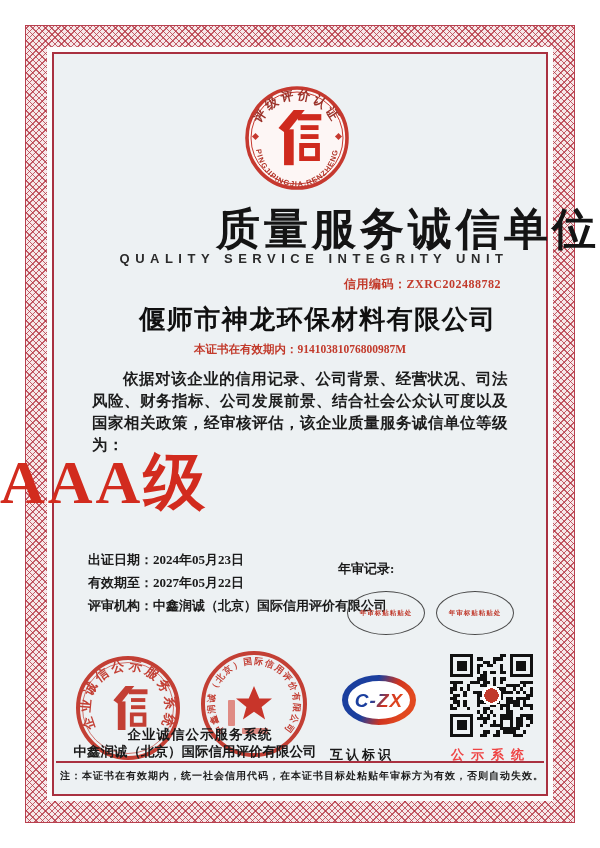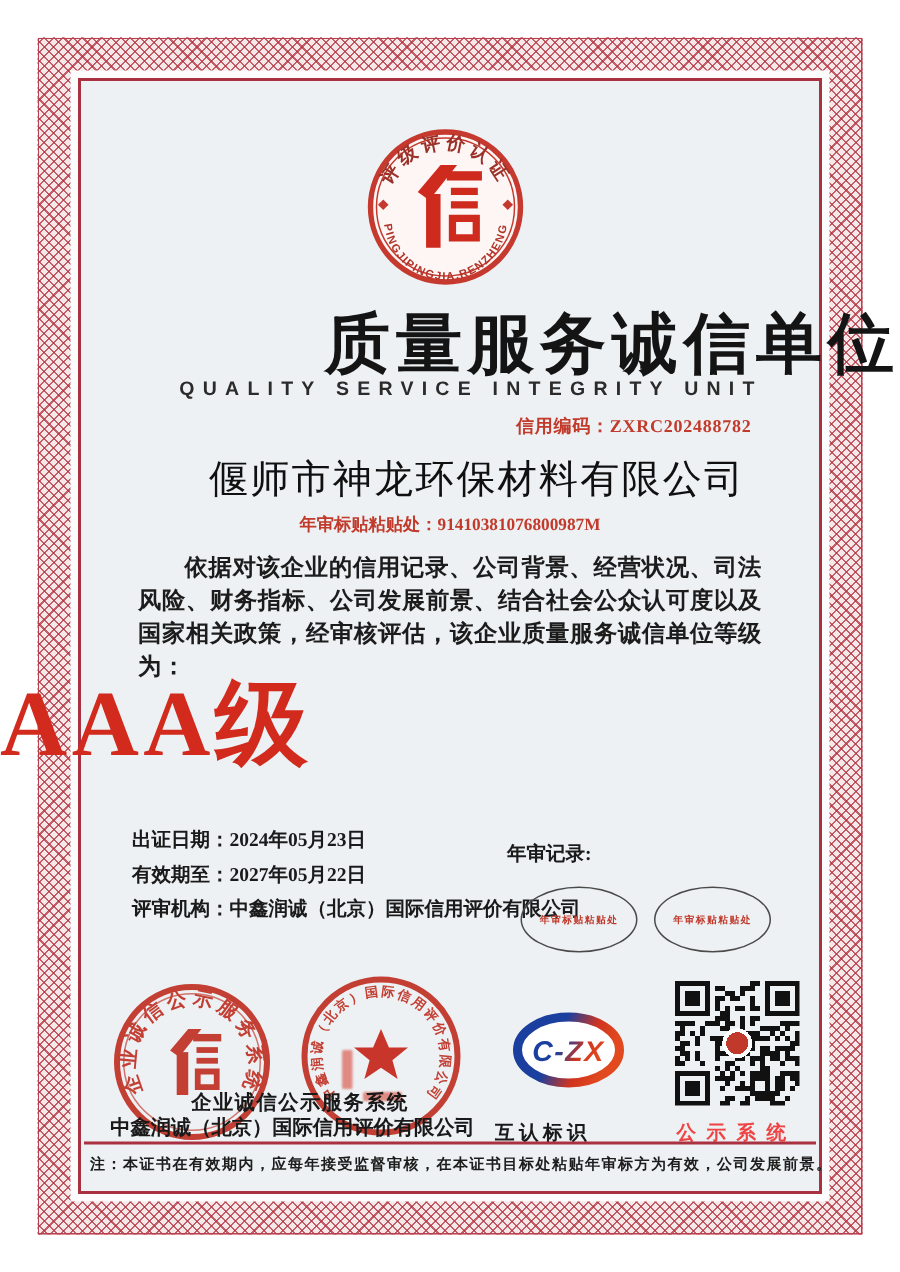--- a/index.html
+++ b/index.html
@@ -17,21 +17,21 @@
   .border-gap{position:absolute;left:47px;top:47px;right:47px;bottom:47px;background:#fcfcfc;}
   .border-line{position:absolute;left:52px;top:52px;right:52px;bottom:52px;
     border:2px solid #a93140;background:#edf1f3;}
 
   
   .title{left:0;right:0;top:200px;text-align:right;font-size:44px;font-weight:bold;
     letter-spacing:4px;color:#141414;}
   .subtitle{left:0;right:0;top:251px;text-align:center;font-size:13px;font-weight:bold;
     letter-spacing:5.5px;color:#2b2b2b;font-family:"Liberation Sans","DejaVu Sans",sans-serif;margin-left:28px;}
   .credit-line{left:344px;top:276px;font-size:12px;font-weight:bold;color:#c23a2b;letter-spacing:.5px;}
-  .company{left:0;right:0;top:302px;text-align:center;font-size:26px;font-weight:normal;
+  .company{left:0;right:0;top:302px;text-align:center;font-size:26px;font-weight:bold;
     letter-spacing:1.5px;color:#101010;padding-left:36px;}
   .usc-line{left:0;right:0;top:342px;text-align:center;font-size:11.5px;font-weight:bold;color:#c23a2b;}
   .bodytext{left:92px;right:92px;top:368px;font-size:15.5px;font-weight:bold;color:#1c1c1c;
     line-height:1.42;text-align:justify;text-indent:2em;letter-spacing:.5px;margin:0;}
   .grade{left:0;right:0;top:440px;text-align:left;font-size:62px;font-weight:bold;
     color:#d22b1e;letter-spacing:3px;}
 
   .info-rows{left:88px;top:548px;font-size:13px;font-weight:bold;color:#1a1a1a;}
   .info-row{height:23px;line-height:23px;white-space:nowrap;}
   .annual-label{left:338px;top:560px;font-size:13px;font-weight:bold;color:#1a1a1a;}
@@ -88,21 +88,21 @@
     <path fill-rule="evenodd" d="M38,48 h30 v26 h-30 Z M45,55 h16 v12 h-16 Z"></path>
   </g>
 </svg>
 
 <div class="abs title">质量服务诚信单位</div>
 <div class="abs subtitle">QUALITY SERVICE INTEGRITY UNIT</div>
 <div class="abs credit-line">
   <span>信用编码：</span><span>ZXRC202488782</span>
 </div>
 <div class="abs company">偃师市神龙环保材料有限公司</div>
-<div class="abs usc-line">年审标贴粘贴处：91410381076800987M</div>
+<div class="abs usc-line">本证书在有效期内：91410381076800987M</div>
 <p class="abs bodytext">依据对该企业的信用记录、公司背景、经营状况、司法风险、财务指标、公司发展前景、结合社会公众认可度以及国家相关政策，经审核评估，该企业质量服务诚信单位等级为：</p>
 <div class="abs grade">AAA级</div>
 
 <div class="abs info-rows">
   <div class="info-row">
     <span>出证日期：</span><span>2024年05月23日</span>
   </div>
   <div class="info-row">
     <span>有效期至：</span><span>2027年05月22日</span>
   </div>
@@ -394,13 +394,13 @@
         <rect width="7" height="7"></rect>
         <rect x="1" y="1" width="5" height="5" fill="#edf1f3"></rect>
         <rect x="2" y="2" width="3" height="3"></rect>
       </g>
     </g>
     <circle cx="12.5" cy="12.5" r="2.6" fill="#c0392b" stroke="#fff" stroke-width="0.8"></circle>
   </svg>
 <div class="abs qr-label">公示系统</div>
 
 <div class="abs divider"></div>
-<div class="abs note">注：本证书在有效期内，应每年接受监督审核，在本证书目标处粘贴年审标方为有效，公司发展前景。</div>
+<div class="abs note">注：本证书在有效期内，统一社会信用代码，在本证书目标处粘贴年审标方为有效，否则自动失效。</div>
 
 </body></html>

